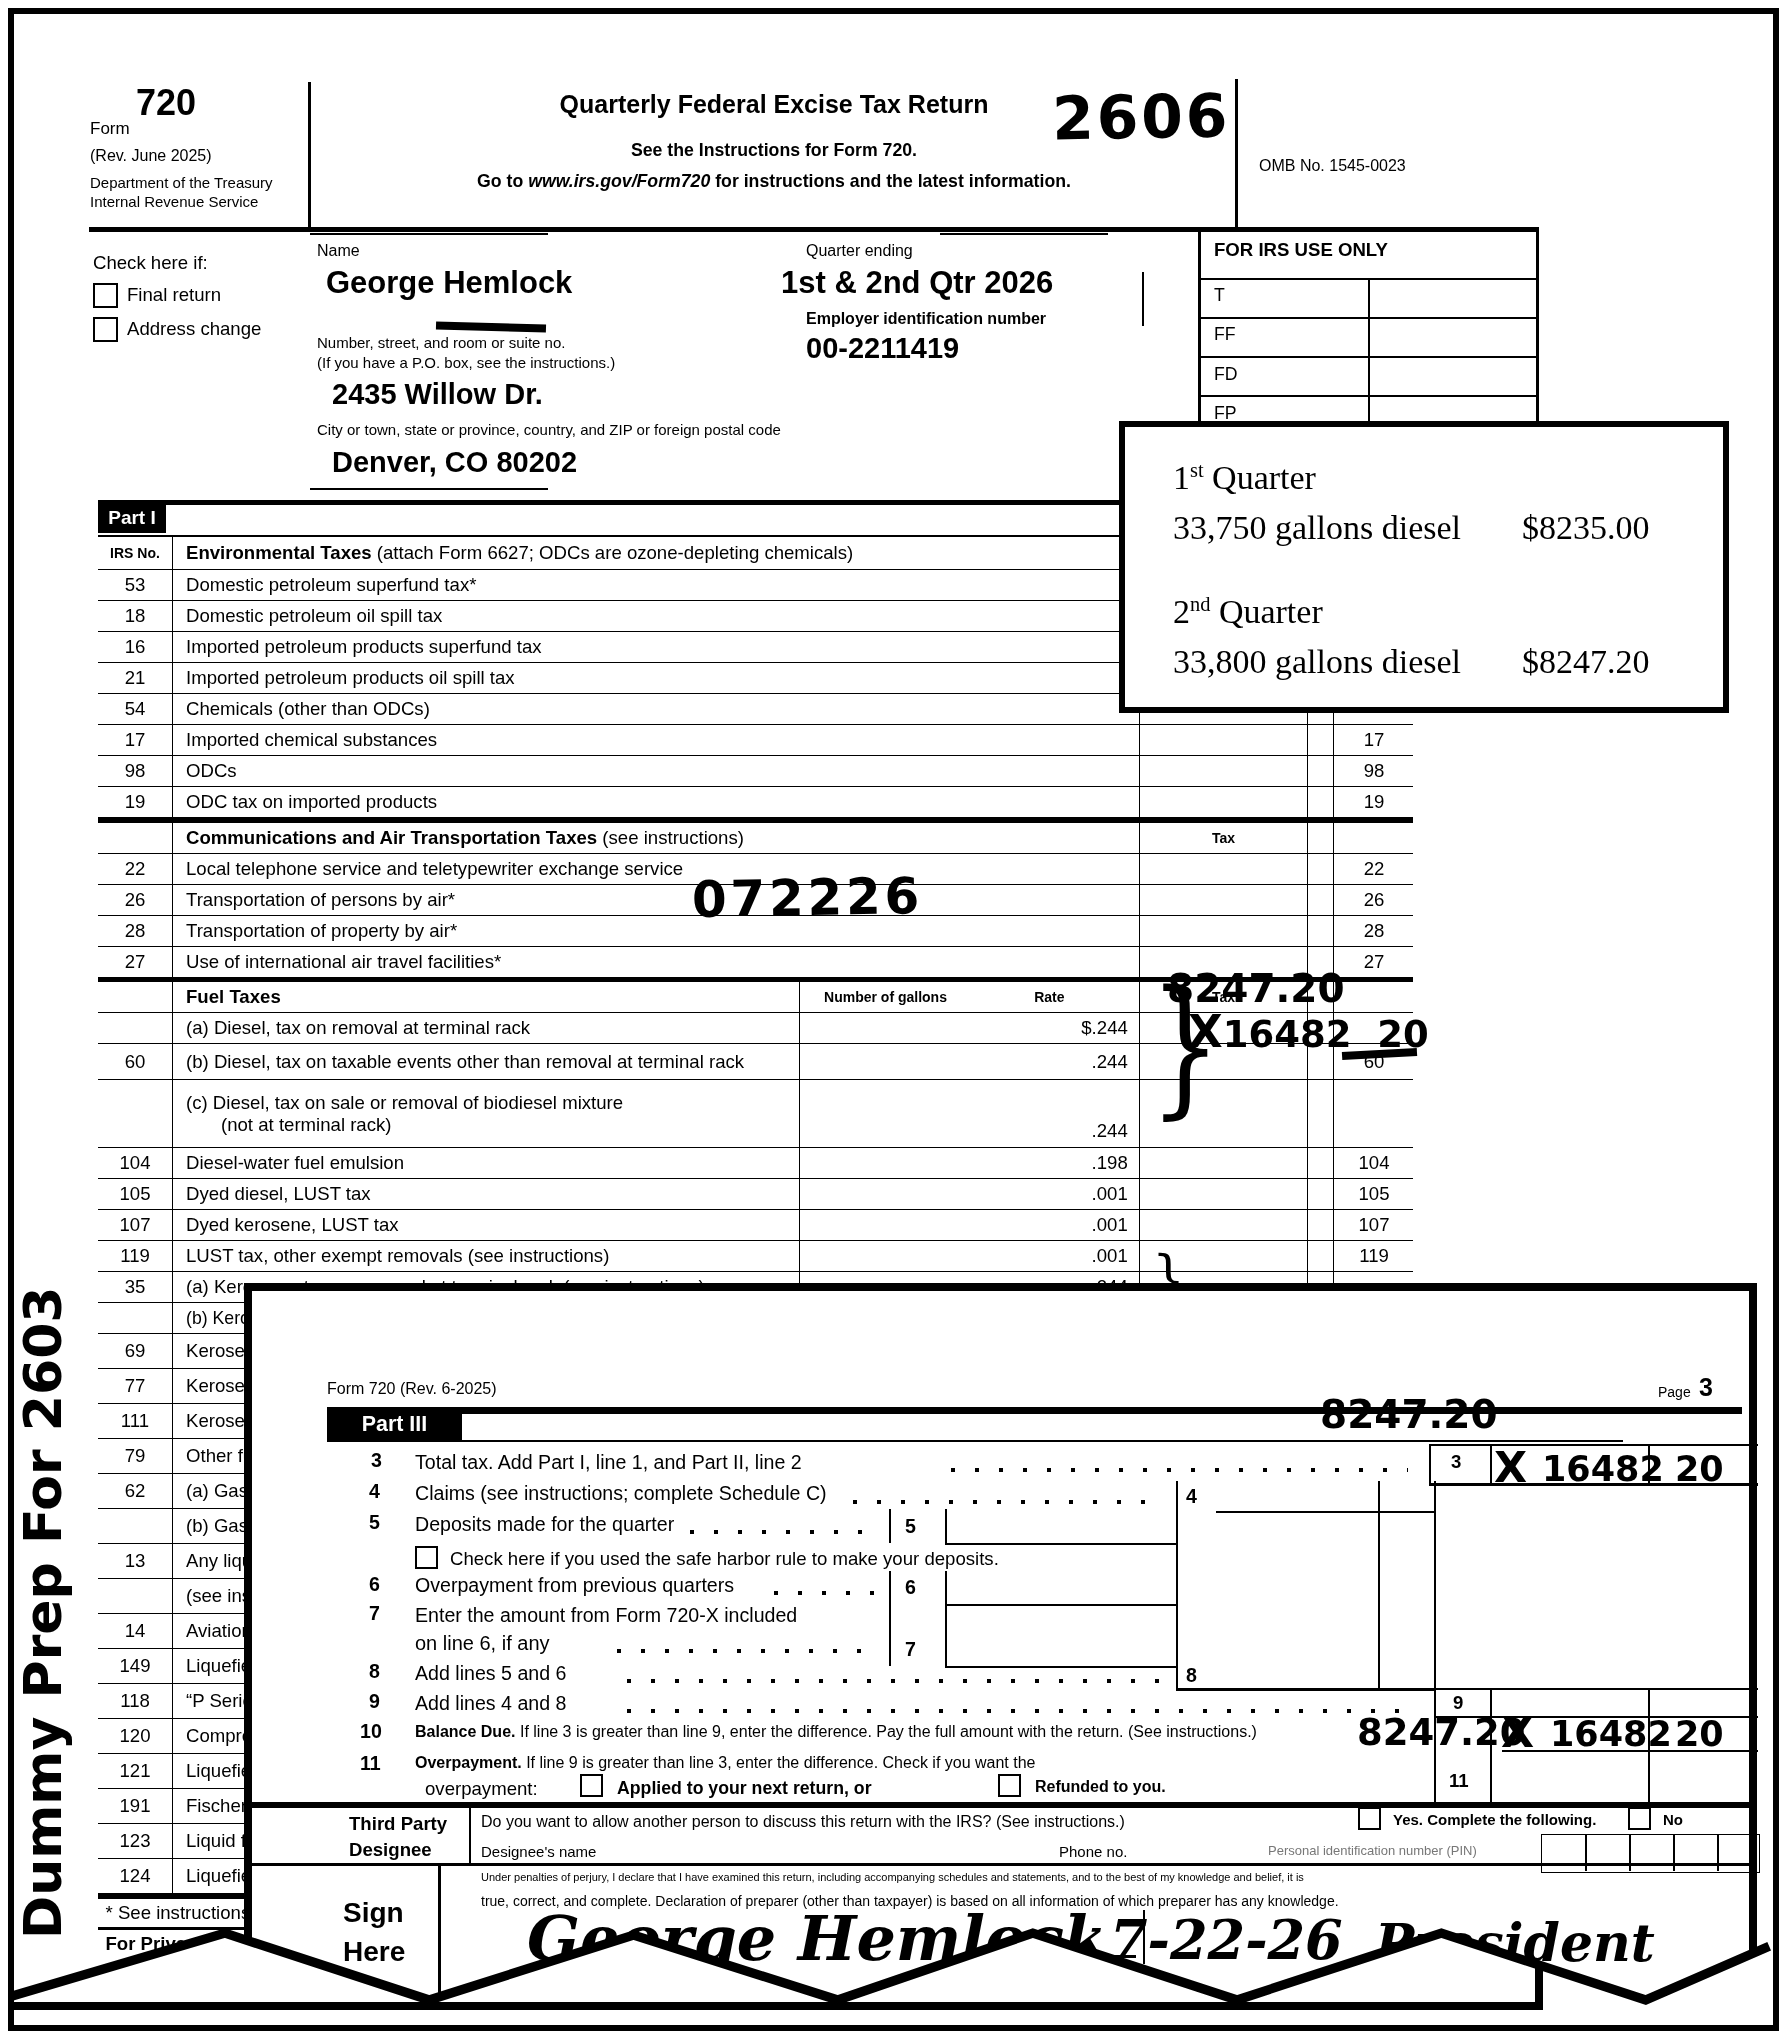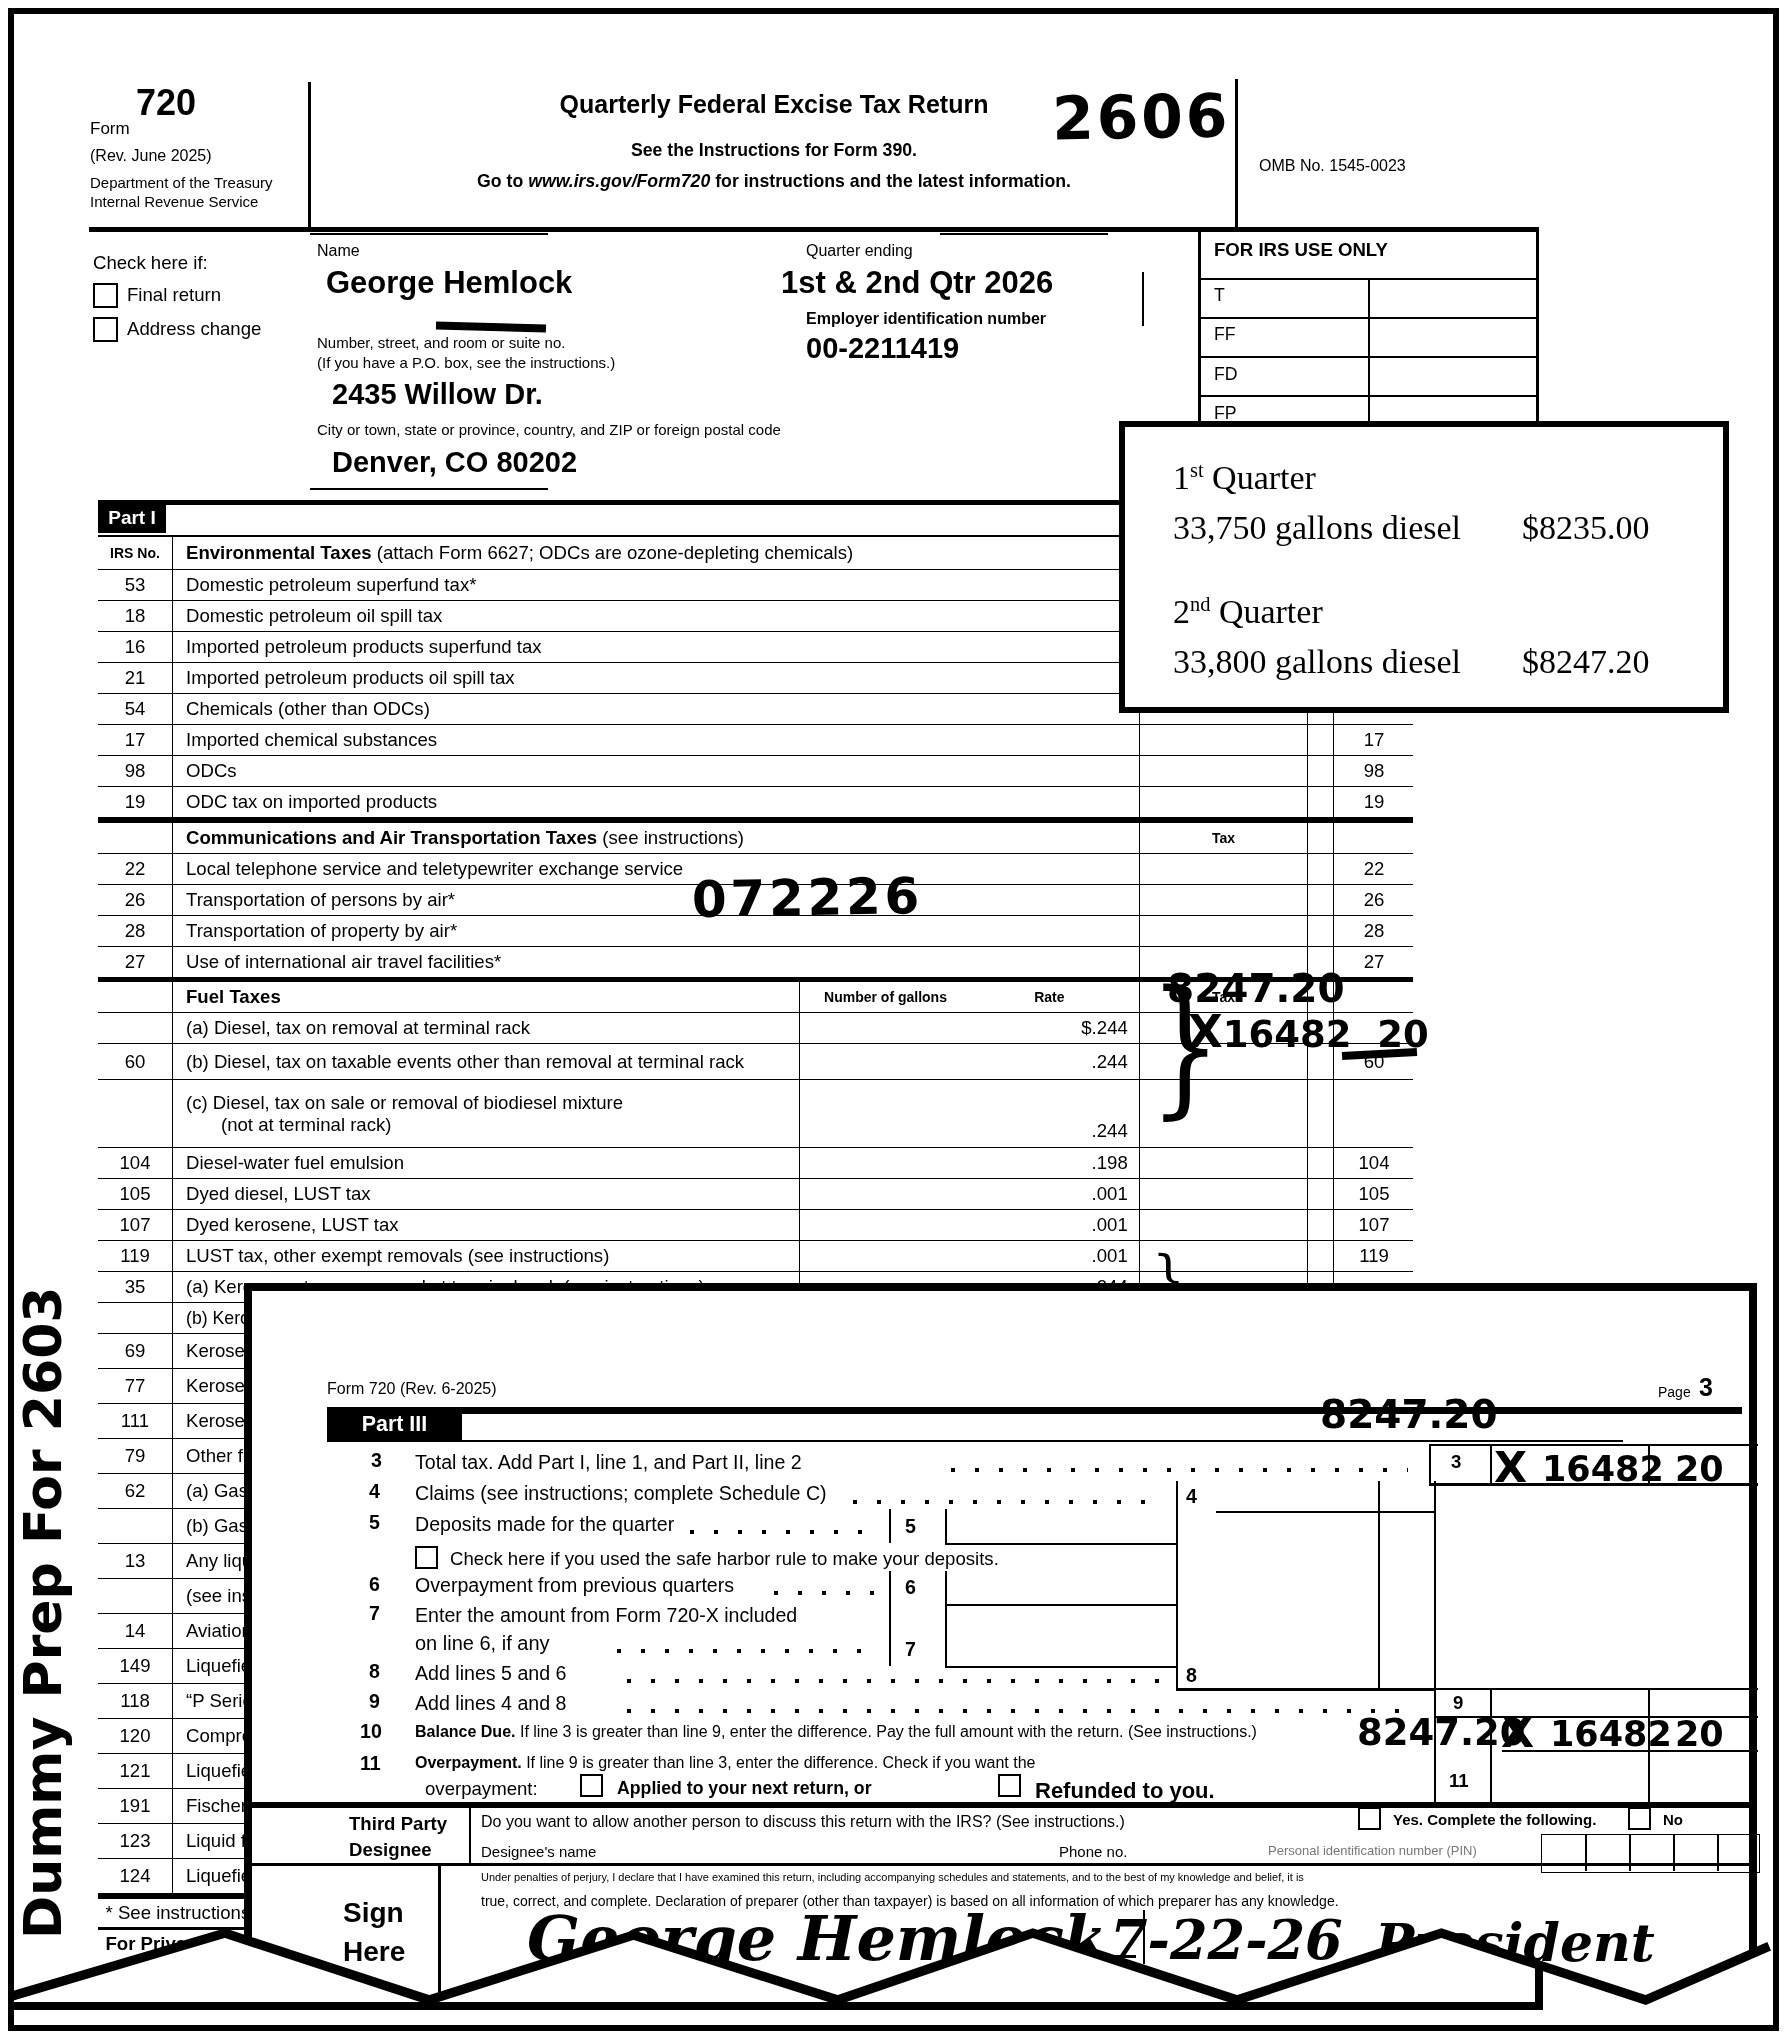--- a/index.html
+++ b/index.html
@@ -51,21 +51,21 @@
 
 <div class="page">
 
   <span class="abs" style="left:90px;top:119px;font-size:17px">Form</span>
   <span class="abs b" style="left:136px;top:82px;font-size:36px">720</span>
   <span class="abs" style="left:90px;top:147px;font-size:16px">(Rev. June 2025)</span>
   <span class="abs" style="left:90px;top:174px;font-size:15px">Department of the Treasury</span>
   <span class="abs" style="left:90px;top:193px;font-size:15px">Internal Revenue Service</span>
   <div class="vl" style="left:308px;top:82px;height:146px;width:2.8px"></div>
   <div class="abs ctr b" style="left:317px;top:90px;width:914px;font-size:25px">Quarterly Federal Excise Tax Return</div>
-  <div class="abs ctr b" style="left:317px;top:140px;width:914px;font-size:17.7px">See the Instructions for Form 390.</div>
+  <div class="abs ctr b" style="left:317px;top:140px;width:914px;font-size:17.7px">See the Instructions for Form 720.</div>
   <div class="abs ctr b" style="left:317px;top:171px;width:914px;font-size:17.7px">
     <span>Go to </span><span class="i">www.irs.gov/Form720</span><span> for instructions and the latest information.</span>
   </div>
   <span class="hw" style="left:1052px;top:82px;font-size:60px;letter-spacing:2.8px;transform:rotate(-1deg);z-index:2">2606</span>
   <div class="vl" style="left:1235px;top:79px;height:149px;width:2.8px"></div>
   <span class="abs" style="left:1259px;top:157px;font-size:16px">OMB No. 1545-0023</span>
   <div class="hl" style="left:89px;top:227px;width:1450px;height:4.7px"></div>
 
   <span class="abs" style="left:93px;top:252px;font-size:18.6px">Check here if:</span>
   <span class="cb" style="left:93px;top:283px"></span>
@@ -477,21 +477,21 @@
     <span class="hw" style="left:1423px;top:423px;font-size:35px">20</span>
     <div class="hl" style="left:1250px;top:459px;width:256px"></div>
 
     <span class="abs b" style="left:108px;top:461px;font-size:19.6px">11</span>
     <span class="abs" style="left:163px;top:463px;font-size:16px;width:988px"><span class="b">Overpayment.</span><span> If line 9 is greater than line 3, enter the difference. Check if you want the</span></span>
     <span class="abs b" style="left:1197px;top:479px;font-size:18.6px">11</span>
     <span class="abs" style="left:173px;top:487px;font-size:18.6px">overpayment:</span>
     <span class="cbi abs" style="left:328px;top:483px"></span>
     <span class="abs b" style="left:365px;top:487px;font-size:17.7px">Applied to your next return, or</span>
     <span class="cbi abs" style="left:746px;top:483px"></span>
-    <span class="abs b" style="left:783px;top:487px;font-size:22px">Refunded to you.</span>
+    <span class="abs b" style="left:783px;top:487px;font-size:16px">Refunded to you.</span>
 
     <div class="hl" style="left:0px;top:511px;width:1497px;height:5.6px"></div>
 
     <span class="abs b" style="left:97px;top:522px;font-size:18.6px">Third Party</span>
     <span class="abs b" style="left:97px;top:548px;font-size:18.6px">Designee</span>
     <div class="vl" style="left:217px;top:516px;height:58px"></div>
     <span class="abs" style="left:229px;top:522px;font-size:16px">Do you want to allow another person to discuss this return with the IRS? (See instructions.)</span>
     <span class="cbi abs" style="left:1106px;top:516px"></span>
     <span class="abs b" style="left:1141px;top:520px;font-size:15px">Yes. Complete the following.</span>
     <span class="cbi abs" style="left:1376px;top:516px"></span>

